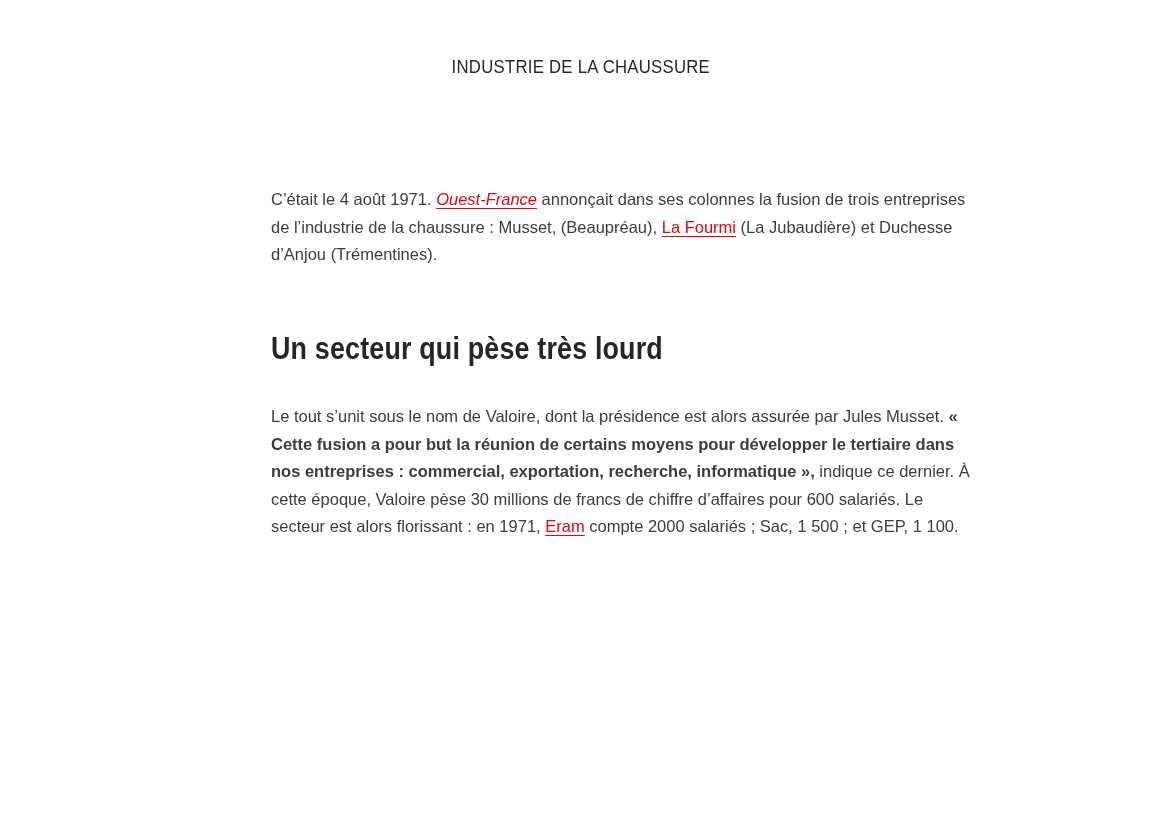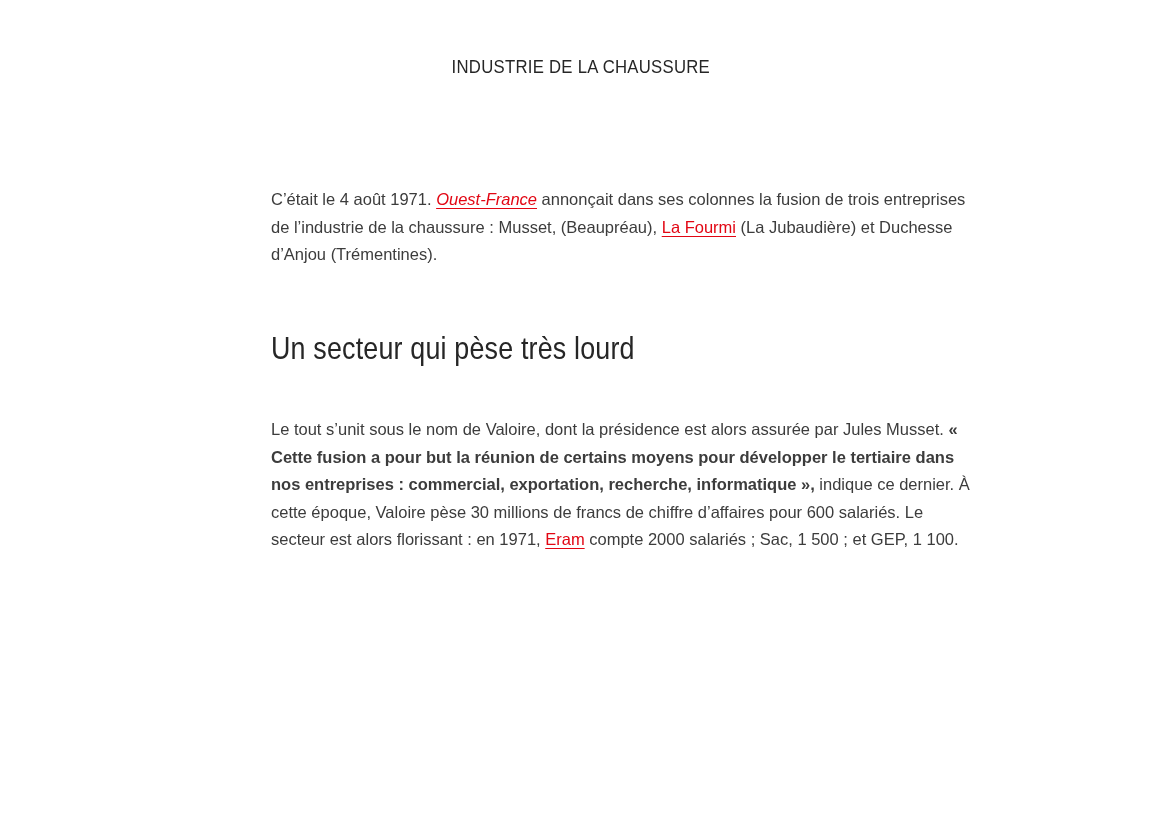--- a/index.html
+++ b/index.html
@@ -27,25 +27,25 @@
   .kicker .condensed{transform-origin:center center;}
   .column{
     position:absolute;left:271px;width:700px;
   }
   .para{
     font-size:16.5px;
     line-height:27.5px;
     color:var(--body,#3c3c3c);
   }
   .para1{top:186px;}
-  .para2{top:416px;}
+  .para2{top:403px;}
   .article-heading{
     position:absolute;top:330px;
     font-size:32px;
-    font-weight:normal;
+    font-weight:bold;
     margin:0;
     color:var(--heading,#262626);
   }
   .article-heading .condensed{transform-origin:left center;transform:scaleX(0.84);letter-spacing:0.2px;}
   .dateline{
     position:absolute;top:630px;left:0;width:100%;
     text-align:center;
     font-size:24px;
     color:var(--heading,#262626);
   }

